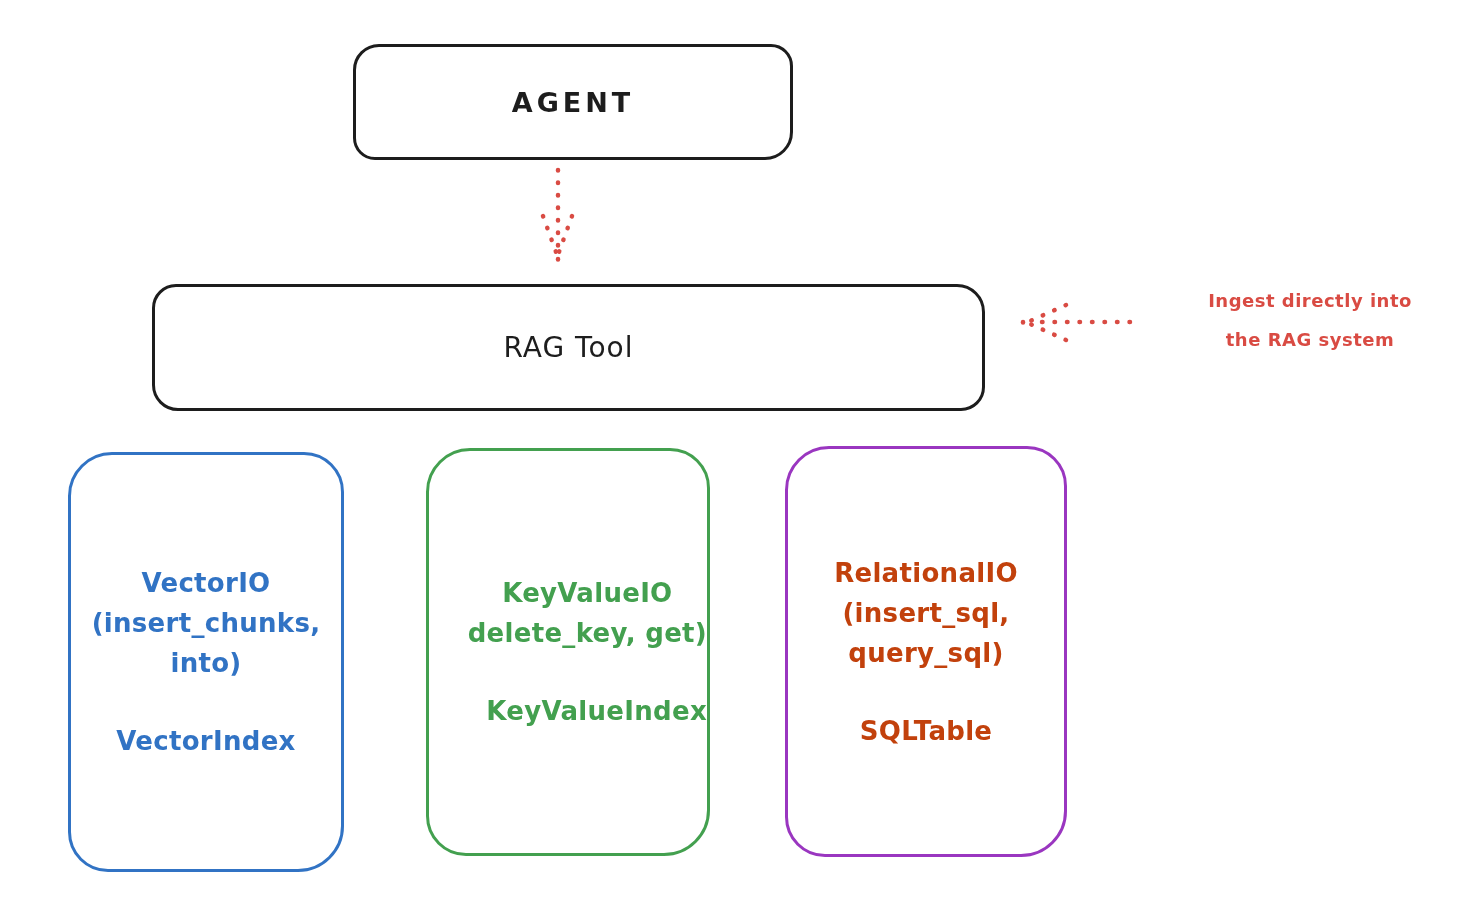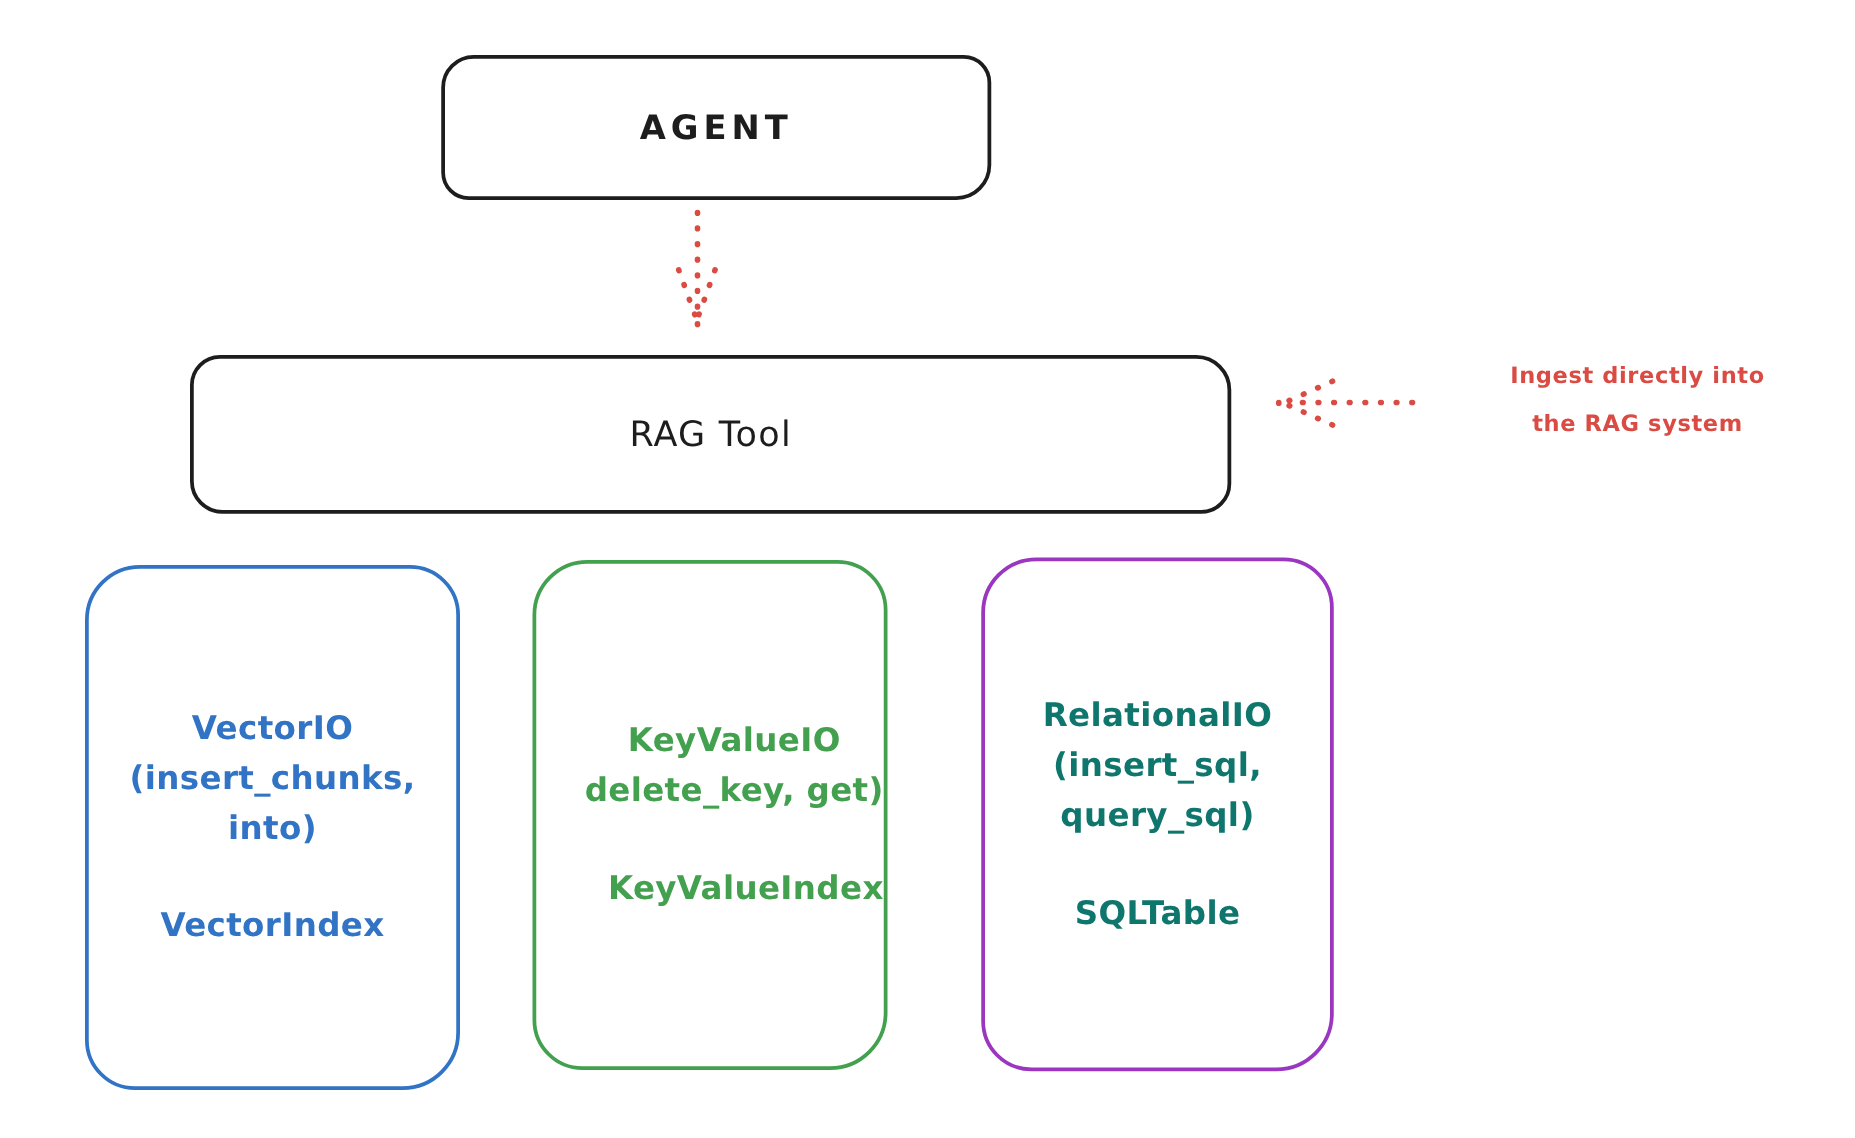--- a/index.html
+++ b/index.html
@@ -71,21 +71,21 @@
     display: flex;
     flex-direction: column;
     align-items: center;
     justify-content: center;
     text-align: center;
     font-size: 26px;
     font-weight: 700;
     line-height: 40px;
     letter-spacing: 0.3px;
   }
-  .vector-box     { left: 68px;  top: 452px; width: 300px; height: 420px; }
+  .vector-box     { left: 68px;  top: 452px; width: 276px; height: 420px; }
   .keyvalue-box   { left: 426px; top: 448px; width: 284px; height: 408px; align-items: flex-end; }
   .relational-box { left: 785px; top: 446px; width: 282px; height: 411px; }
   .box-index { margin-top: 38px; }
 </style>
 </head>
 <body>
 
 <div class="canvas">
 
   <svg class="arrows-layer" viewBox="0 0 1484 910" xmlns="http://www.w3.org/2000/svg">
@@ -128,21 +128,21 @@
   </div>
 
   <div class="store-box keyvalue-box" style="border-color: rgb(67, 160, 79); color: rgb(67, 160, 79);">
     <div>
       <div>KeyValueIO</div>
       <div>delete_key, get)</div>
     </div>
     <div class="box-index">KeyValueIndex</div>
   </div>
 
-  <div class="store-box relational-box" style="border-color: rgb(154, 54, 192); color: #0f766e;">
+  <div class="store-box relational-box" style="border-color: rgb(154, 54, 192); color: #c2410c;">
     <div>
       <div>RelationalIO</div>
       <div>(insert_sql,</div>
       <div>query_sql)</div>
     </div>
     <div class="box-index">SQLTable</div>
   </div>
 
 </div>
 

